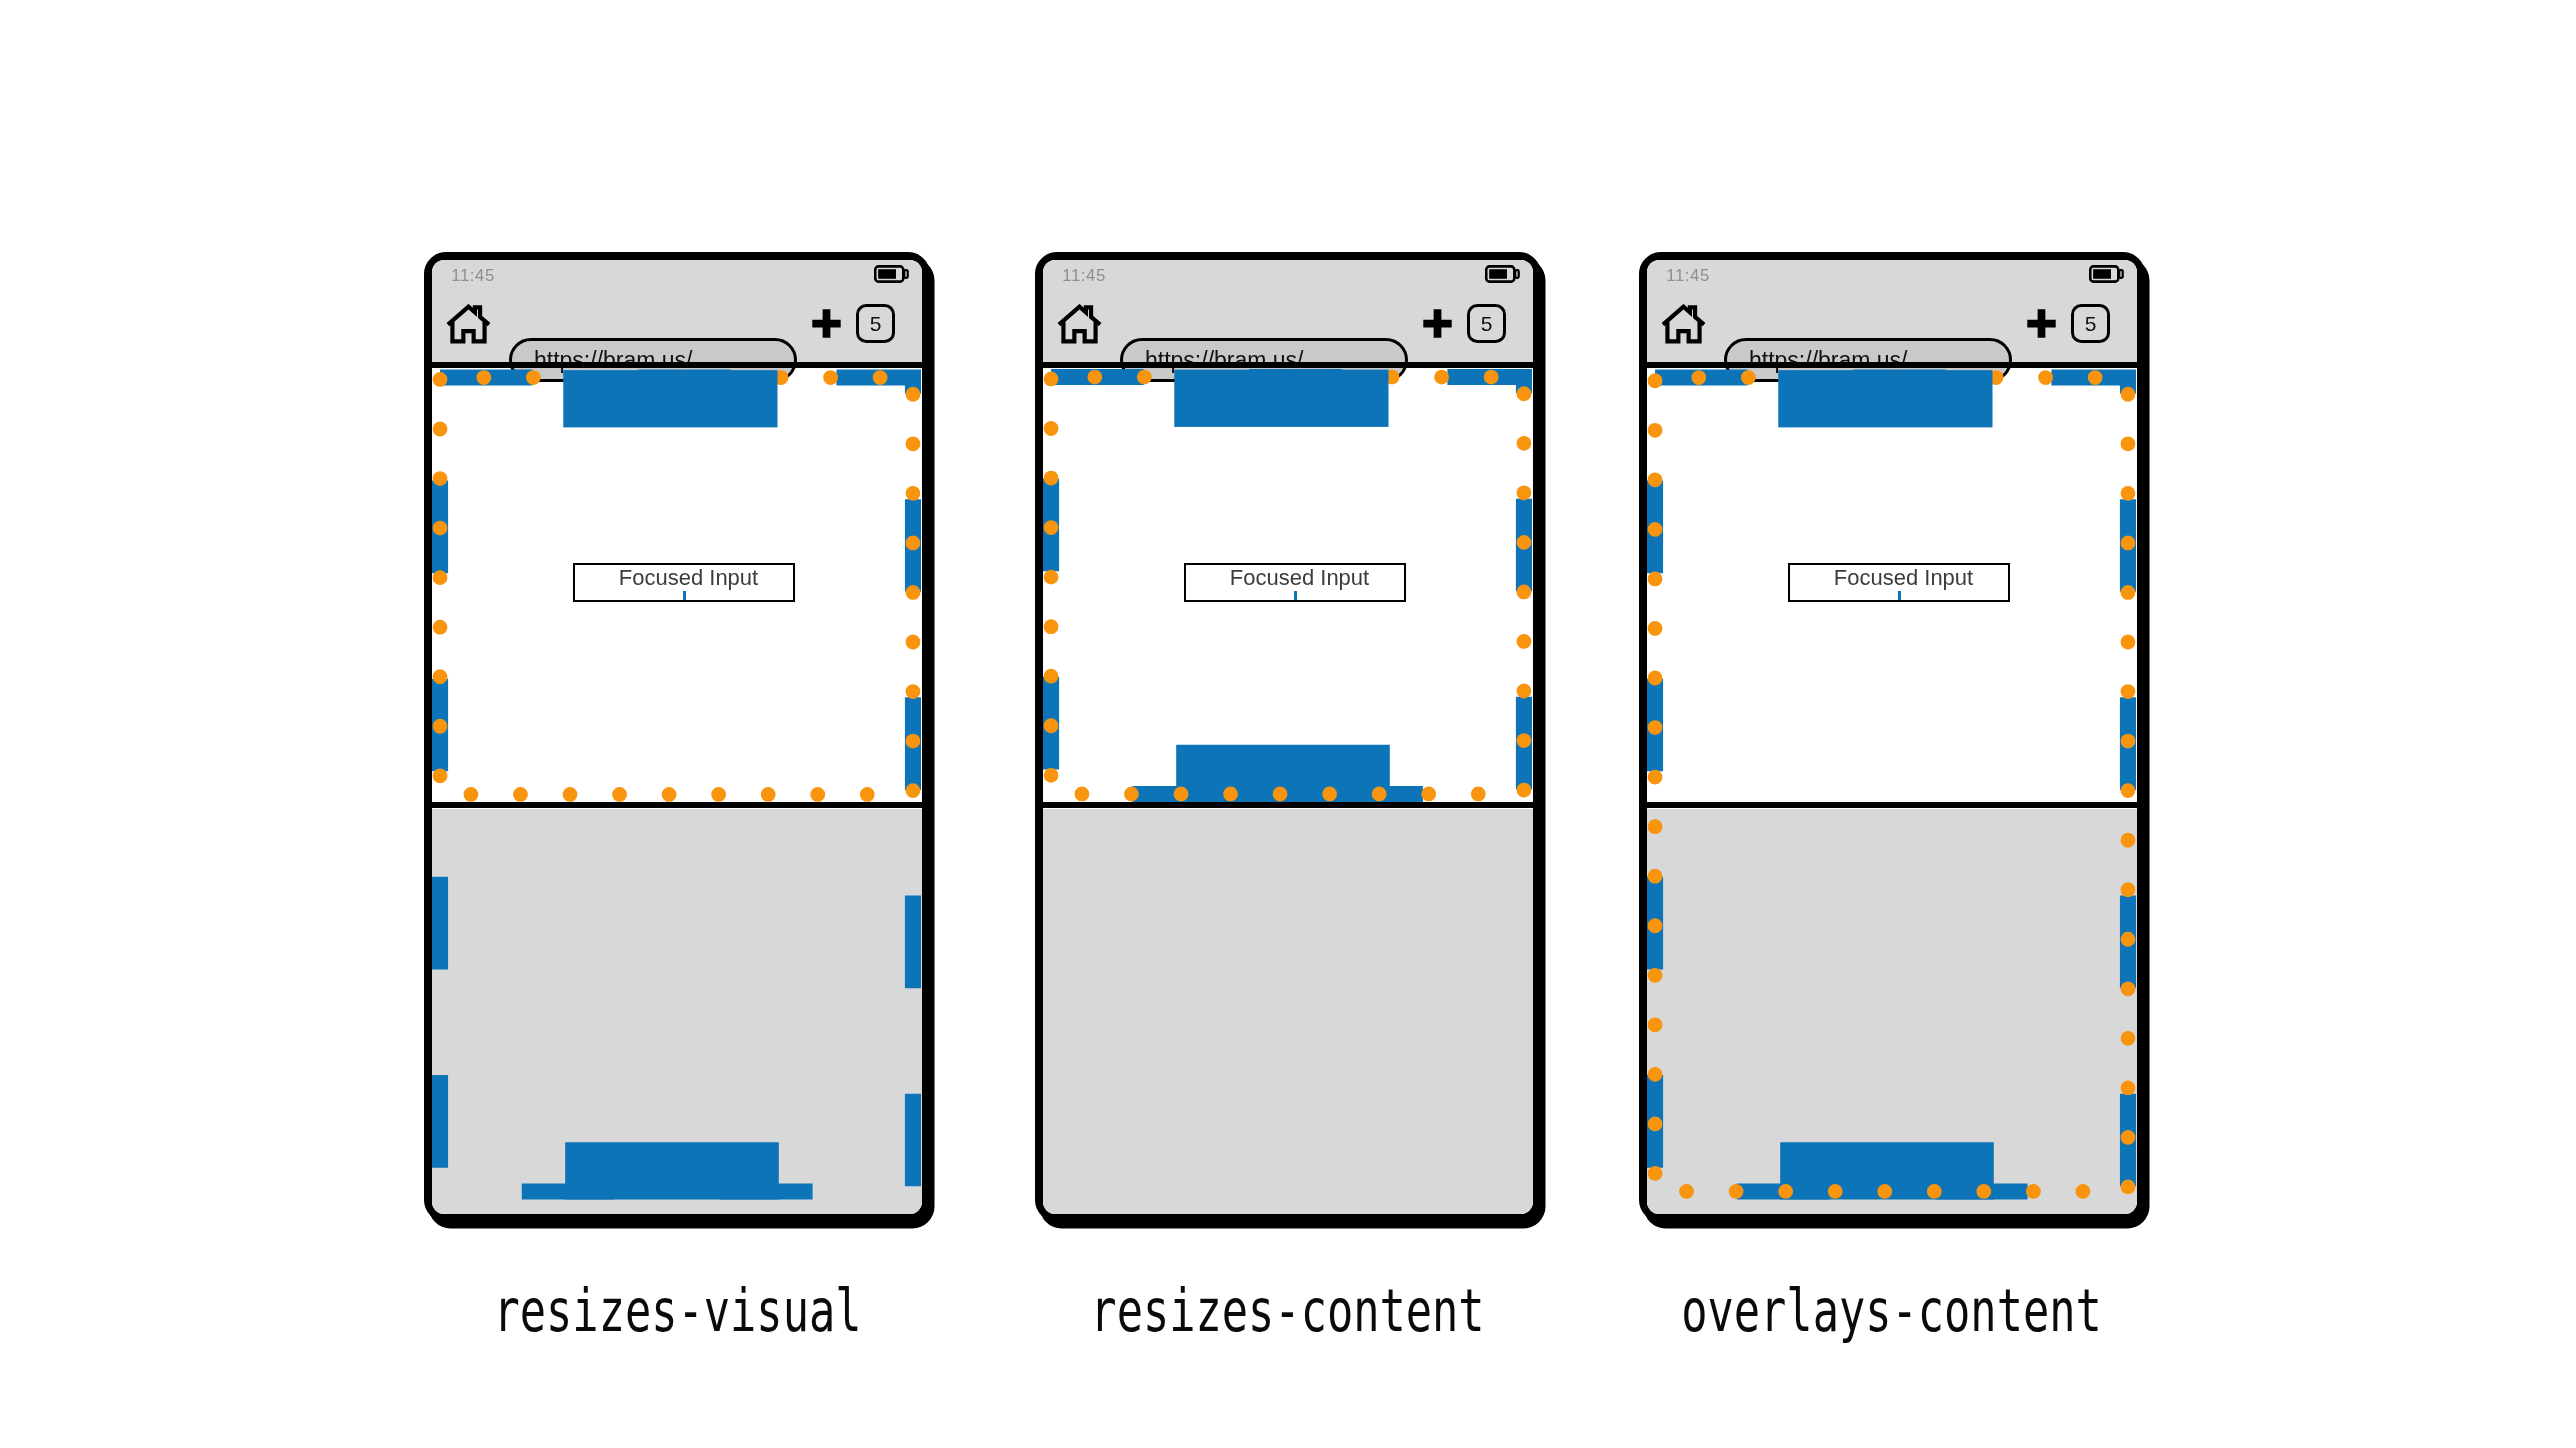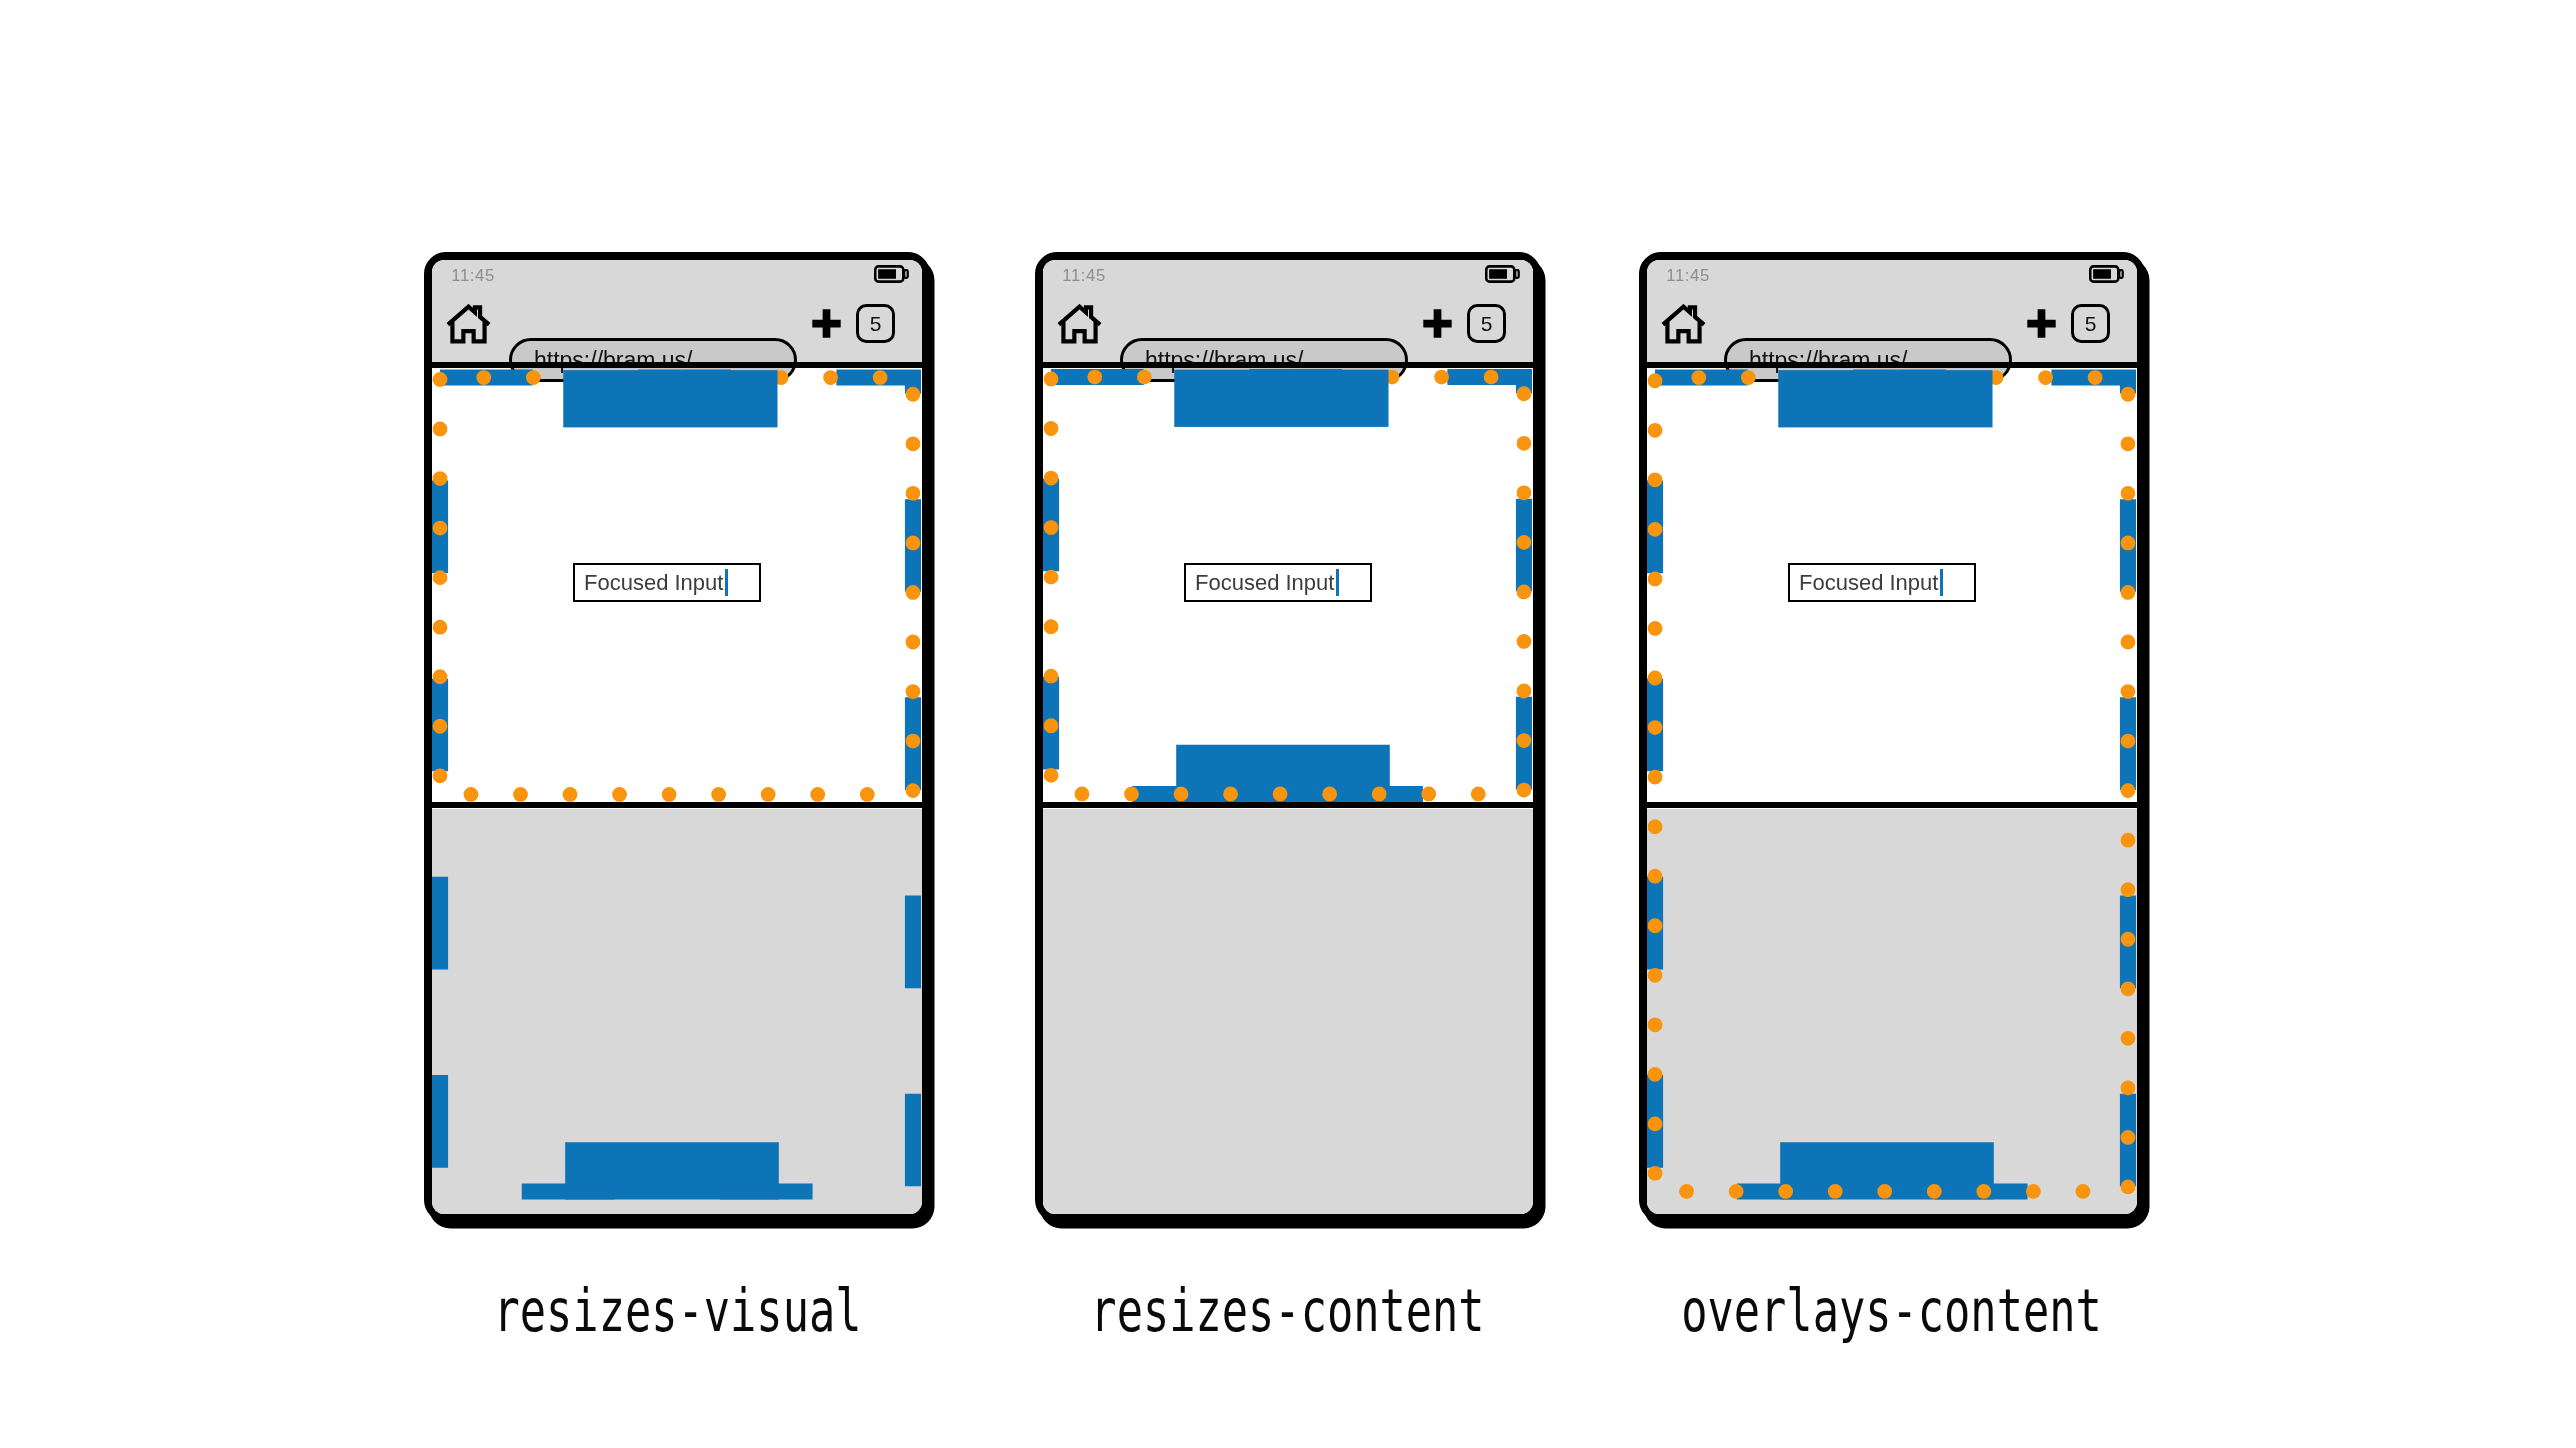--- a/index.html
+++ b/index.html
@@ -39,22 +39,22 @@
   
   .keyboard{position:absolute;top:549px;left:0;right:0;bottom:0;background:var(--chrome);}
   .kbline{position:absolute;top:542px;left:0;right:0;height:6.4px;background:var(--ink);}
   .pagesvg{position:absolute;left:0;top:109px;}
 
   .vp-blue{fill:none;stroke:var(--blue);stroke-width:25;stroke-dasharray:144 164;}
   .vp-orange{fill:none;stroke:var(--orange);stroke-width:23;stroke-dasharray:0 77;
              stroke-linecap:round;stroke-dashoffset:-68;}
   .bar{fill:var(--blue);}
 
-  .inputbox{position:absolute;left:141px;top:303px;width:188px;height:39px;box-sizing:border-box;
-            border:2.6px solid var(--ink);background:#fff;display:flex;align-items:center;}
+  .inputbox{position:absolute;left:141px;top:303px;width:222px;height:39px;box-sizing:border-box;
+            border:2.6px solid var(--ink);background:#fff;display:flex;align-items:center;flex-direction:column;}
   .inputbox .itext{padding-left:9px;font-size:22px;color:var(--inputtext);}
   .caret{display:inline-block;width:3.2px;height:27px;background:var(--blue);margin-left:1.3px;}
 
   
   .plabel{position:absolute;top:1276px;width:579px;text-align:center;
           font-family:"DejaVu Sans Mono", monospace;font-size:59px;color:#0a0a0a;
           transform:scaleX(0.74);transform-origin:center;white-space:nowrap;}
 
   .ic{stroke:var(--ink);fill:none;}
 </style>

